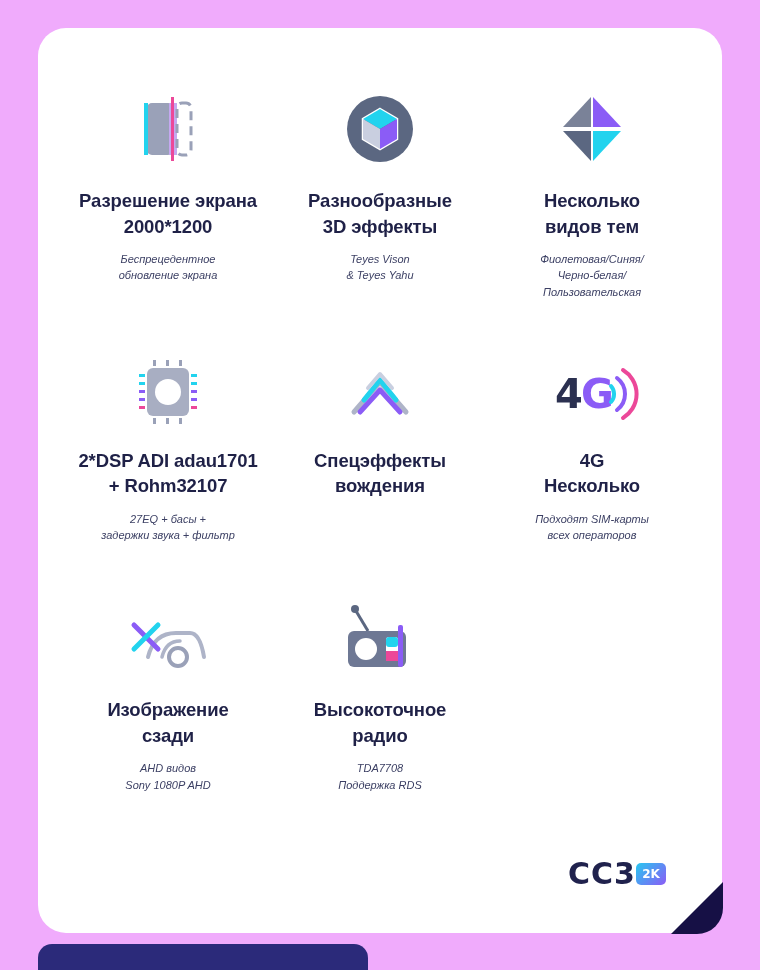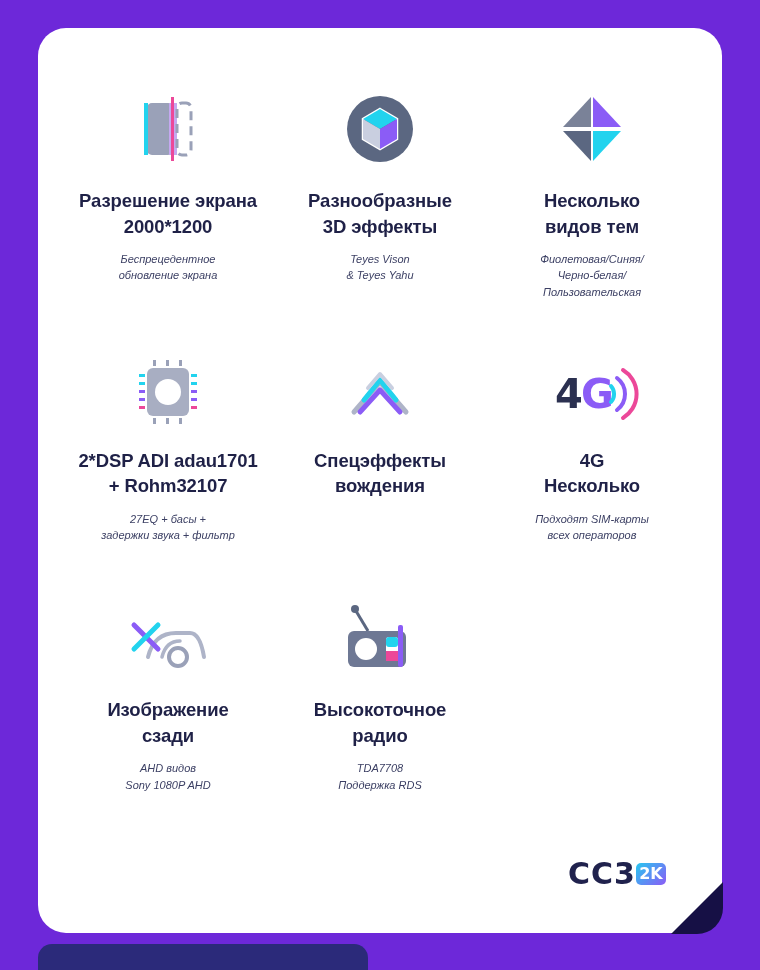--- a/index.html
+++ b/index.html
@@ -10,21 +10,21 @@
     width: 760px;
     height: 970px;
     background: #161045;
     font-family: "Liberation Sans", sans-serif;
     overflow: hidden;
     position: relative;
   }
   .page {
     position: absolute;
     inset: 0;
-    background: #6d28d9;
+    background: #f0abfc;
   }
   .card {
     position: absolute;
     left: 38px;
     top: 28px;
     width: 684px;
     height: 905px;
     background: #ffffff;
     border-radius: 28px;
   }
@@ -94,21 +94,21 @@
   }
   .logo-badge {
     display: inline-flex;
     align-items: center;
     justify-content: center;
     width: 30px;
     height: 22px;
     border-radius: 5px;
     background: linear-gradient(135deg, #27c7f0, #8b5cf6);
     color: #fff;
-    font-size: 16px;
+    font-size: 12px;
     font-weight: bold;
     font-family: "DejaVu Sans", sans-serif;
   }
   .bottom-strip {
     position: absolute;
     left: 38px;
     bottom: -18px;
     width: 330px;
     height: 44px;
     background: #2b2a7a;

